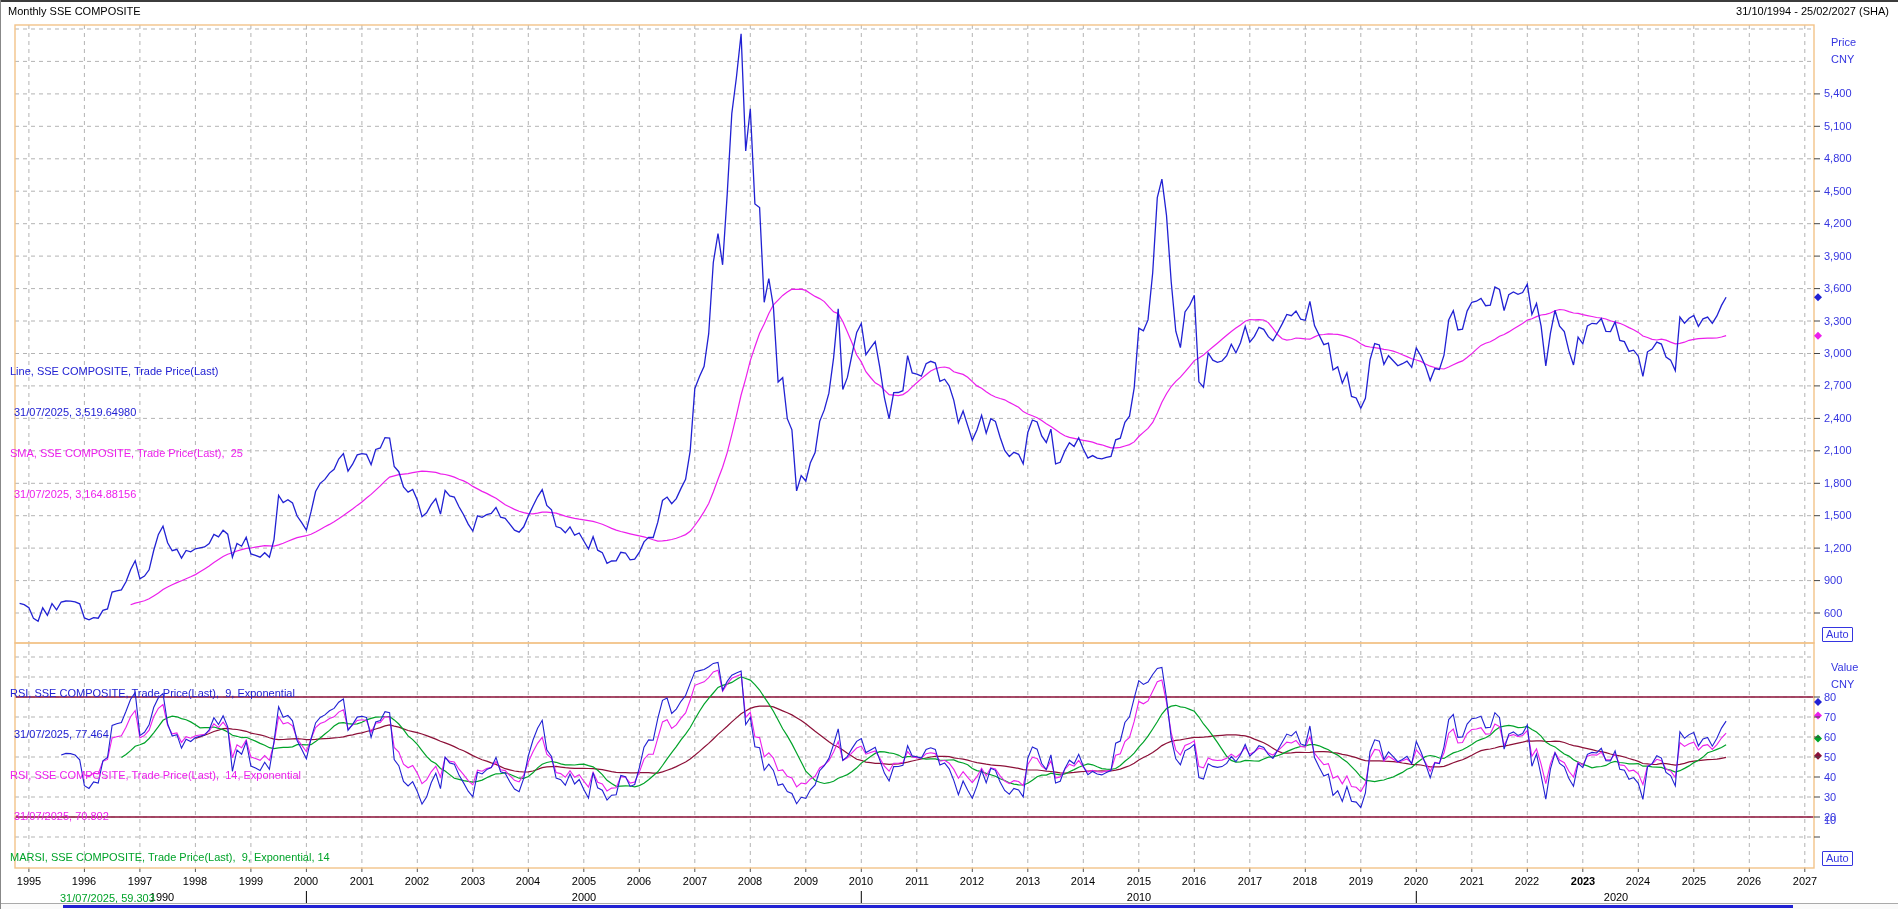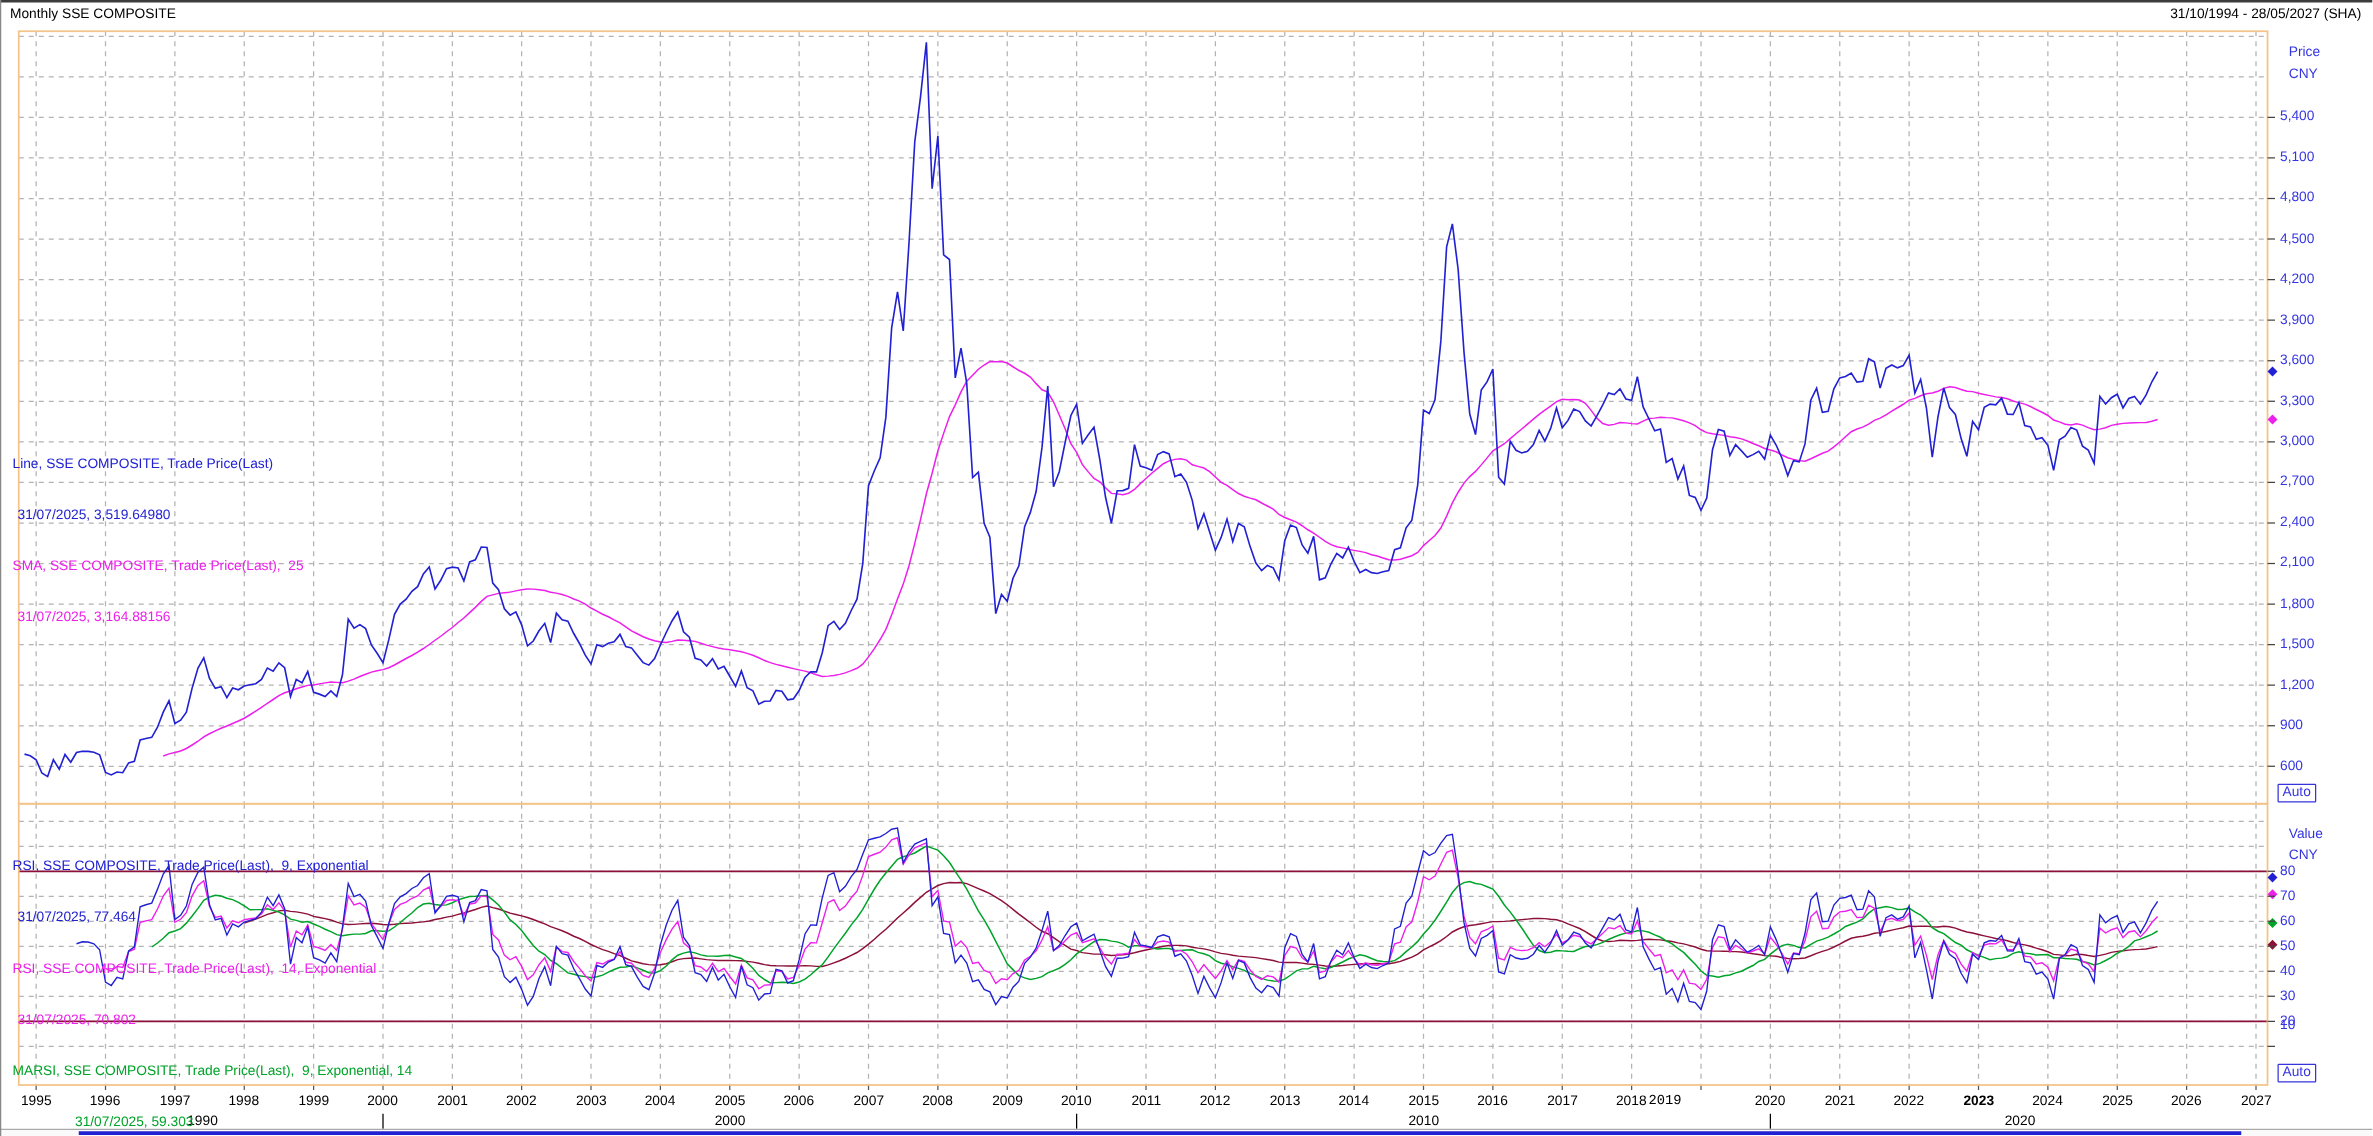--- a/index.html
+++ b/index.html
@@ -32,21 +32,21 @@
   #scroll-thumb{position:absolute;left:63px;top:1px;width:1730px;height:3px;background:#2121D3}
 </style>
 </head>
 <body>
 
 <div id="topline"></div>
 <div id="leftline"></div>
 
 <div id="titlebar">
   <span id="chart-title">Monthly SSE COMPOSITE</span>
-  <span id="date-range">31/10/1994 - 28/05/2027 (SHA)</span>
+  <span id="date-range">31/10/1994 - 25/02/2027 (SHA)</span>
 </div>
 
 <svg id="chart" width="1898" height="909">
     <defs>
       <clipPath id="cpP">
         <rect x="15" y="25" width="1799" height="618"></rect>
       </clipPath>
       <clipPath id="cpV">
         <rect x="15" y="643" width="1799" height="225"></rect>
       </clipPath>
@@ -298,21 +298,21 @@
     <div class="yr-label" style="left: 806px;">2009</div>
     <div class="yr-label" style="left: 861px;">2010</div>
     <div class="yr-label" style="left: 917px;">2011</div>
     <div class="yr-label" style="left: 972px;">2012</div>
     <div class="yr-label" style="left: 1028px;">2013</div>
     <div class="yr-label" style="left: 1083px;">2014</div>
     <div class="yr-label" style="left: 1139px;">2015</div>
     <div class="yr-label" style="left: 1194px;">2016</div>
     <div class="yr-label" style="left: 1250px;">2017</div>
     <div class="yr-label" style="left: 1305px;">2018</div>
-    <div class="yr-label" style="left: 1332px; font-family: Liberation Mono, monospace;">2019</div>
+    <div class="yr-label" style="left: 1361px;">2019</div>
     <div class="yr-label" style="left: 1416px;">2020</div>
     <div class="yr-label" style="left: 1472px;">2021</div>
     <div class="yr-label" style="left: 1527px;">2022</div>
     <div class="yr-label" style="left: 1583px; font-weight: bold;">2023</div>
     <div class="yr-label" style="left: 1638px;">2024</div>
     <div class="yr-label" style="left: 1694px;">2025</div>
     <div class="yr-label" style="left: 1749px;">2026</div>
     <div class="yr-label" style="left: 1805px;">2027</div>
     <div class="dec-label" style="left: 162px;">1990</div>
     <div class="dec-label" style="left: 584px;">2000</div>

